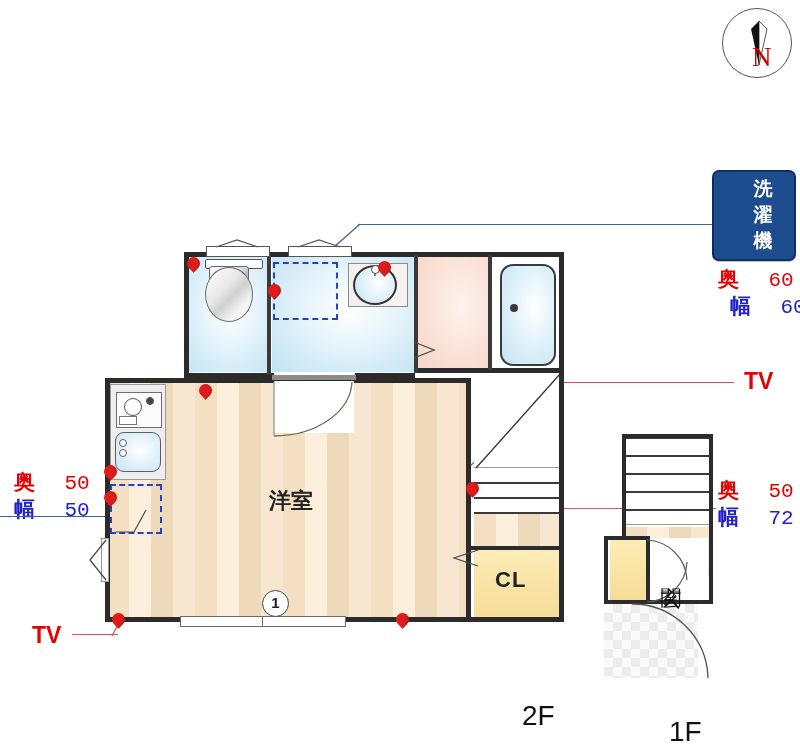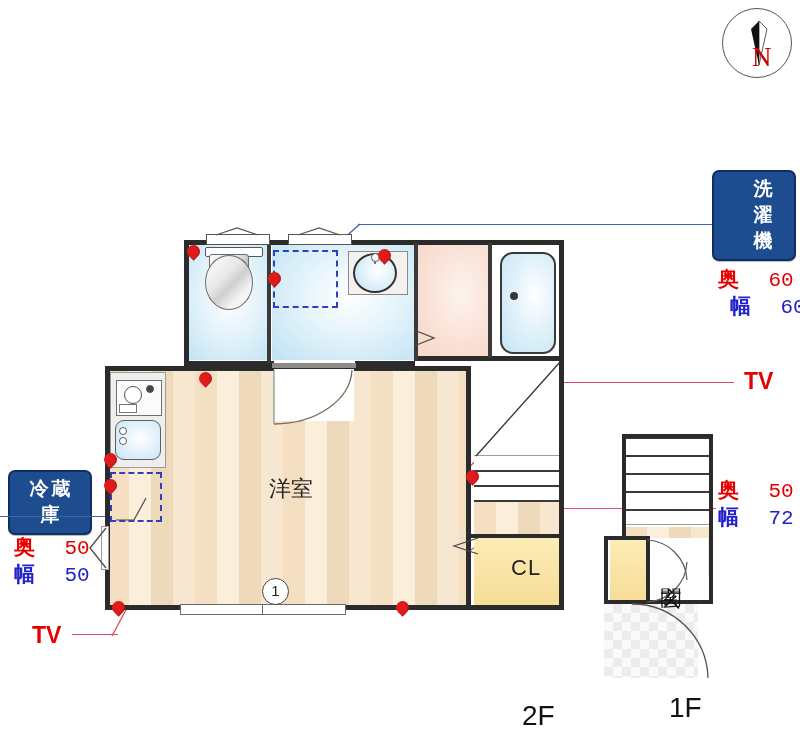--- a/index.html
+++ b/index.html
@@ -102,21 +102,21 @@
   
   .topwin{position:absolute;background:#ffffff;border:1.3px solid #555;}
   .topwin-roof{position:absolute;}
 
   
   .roomlabel{position:absolute;color:#222;font-size:22px;
     font-family:"DejaVu Sans",sans-serif;white-space:nowrap;}
   .roomsize{position:absolute;color:#222;font-size:22px;
     font-family:"DejaVu Sans",sans-serif;white-space:nowrap;}
   .cllabel{position:absolute;color:#222;font-size:22px;letter-spacing:1px;
-    font-family:"Liberation Sans",sans-serif;margin-left:16px;}
+    font-family:"Liberation Sans",sans-serif;}
   .genkan{position:absolute;color:#111;font-size:21px;line-height:22px;
     font-family:"DejaVu Sans",sans-serif;text-align:center;}
   .circlenum{position:absolute;width:25px;height:25px;border:1.4px solid #444;
     border-radius:50%;background:#fff;color:#222;font-size:15px;text-align:center;
     line-height:24px;font-family:"Liberation Sans",sans-serif;}
   .tvlabel{position:absolute;color:#e60000;font-size:23px;font-weight:600;
     font-family:"Liberation Sans",sans-serif;}
   .floorname{position:absolute;color:#111;font-size:28px;
     font-family:"Liberation Sans",sans-serif;}
 
@@ -155,21 +155,20 @@
     <span class="v d-haba">60</span>
   </div>
 </div>
 
 <div class="lead lead-blue" style="left:358px;top:224px;width:354px;"></div>
 <svg class="abs" style="left:286px;top:222px;" width="76" height="70">
   <line x1="74" y1="2" x2="2" y2="66" stroke="#3a63a8" stroke-width="1.3"></line>
 </svg>
 
 <div class="abs" style="left:8px;top:470px;">
-  <div class="lblbox" style="width:84px;">冷蔵庫</div>
   <div class="dimrow" style="padding-left:6px;">
     <span class="k d-oku">奥</span>
     <span class="v d-oku">50</span>
   </div>
   <div class="dimrow" style="padding-left:6px;">
     <span class="k d-haba">幅</span>
     <span class="v d-haba">50</span>
   </div>
 </div>
 <div class="lead lead-blue" style="left:0px;top:516px;width:112px;"></div>
@@ -198,21 +197,21 @@
 <svg class="abs" style="left:462px;top:380px;" width="98" height="96">
   <line x1="96" y1="2" x2="2" y2="92" stroke="#d94b5e" stroke-width="1.3"></line>
 </svg>
 
 <div class="tvlabel" style="left:32px;top:622px;">TV</div>
 <div class="lead lead-red2" style="left:72px;top:634px;width:46px;"></div>
 <svg class="abs" style="left:110px;top:604px;" width="20" height="34">
   <line x1="18" y1="2" x2="2" y2="32" stroke="#d94b5e" stroke-width="1.3"></line>
 </svg>
 
-<div class="abs" id="plan2f" style="left:0;top:0;width:600px;height:700px;">
+<div class="abs" id="plan2f" style="left:0;top:12px;width:600px;height:700px;font-weight:bold;">
 
   <div class="room floor-water" style="left:184px;top:243px;width:84px;height:117px;"></div>
   <div class="room floor-water" style="left:272px;top:243px;width:142px;height:117px;"></div>
   <div class="room floor-pink" style="left:418px;top:243px;width:72px;height:113px;"></div>
   <div class="room floor-white" style="left:492px;top:243px;width:70px;height:113px;"></div>
 
   <div class="room floor-wood" style="left:107px;top:368px;width:361px;height:240px;"></div>
 
   <div class="room floor-wood" style="left:474px;top:500px;width:86px;height:36px;"></div>
 
@@ -362,13 +361,13 @@
   <svg class="abs" style="left:630px;top:602px;" width="80" height="78">
     <path d="M 2 2 A 76 76 0 0 1 78 76" fill="none" stroke="#555" stroke-width="1.3"></path>
   </svg>
 
   <div class="genkan" style="left:660px;top:556px;">
     <span style="writing-mode:vertical-rl;display:inline-block;letter-spacing:2px;">玄関</span>
   </div>
 </div>
 
 <div class="floorname" style="left:522px;top:700px;">2F</div>
-<div class="floorname" style="left:669px;top:692px;">1F</div>
+<div class="floorname" style="left:669px;top:716px;">1F</div>
 
 </body></html>

